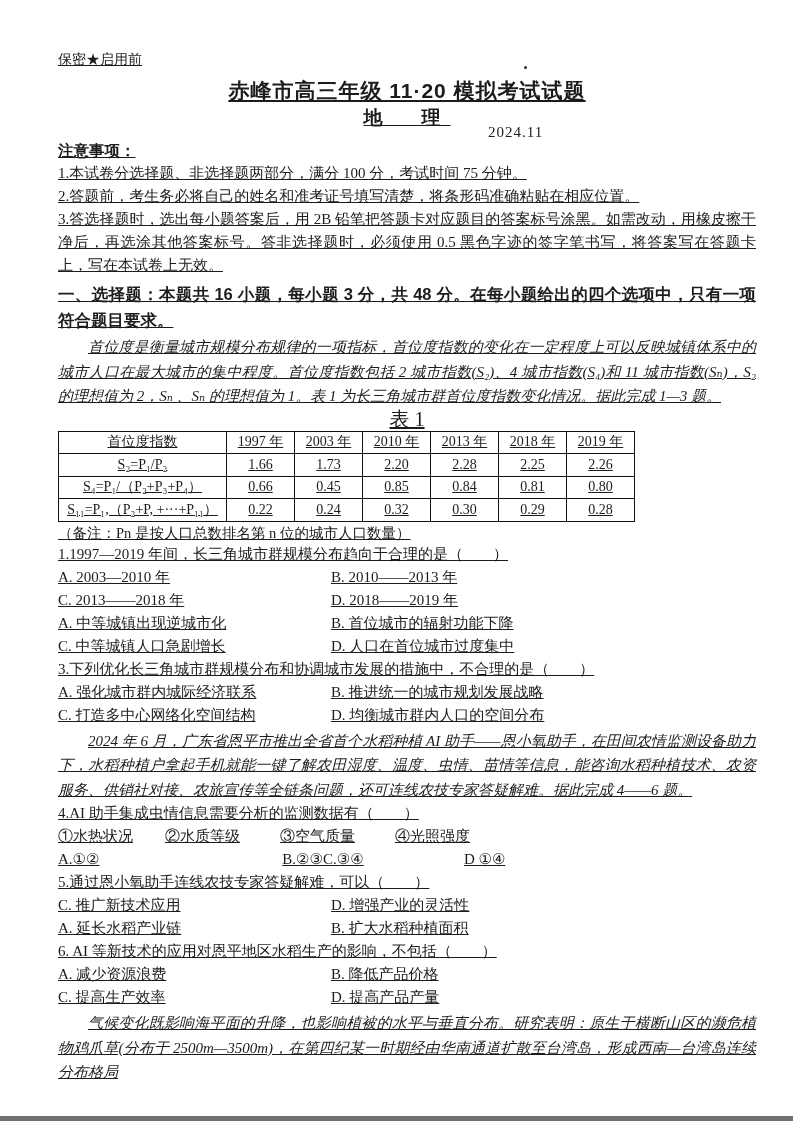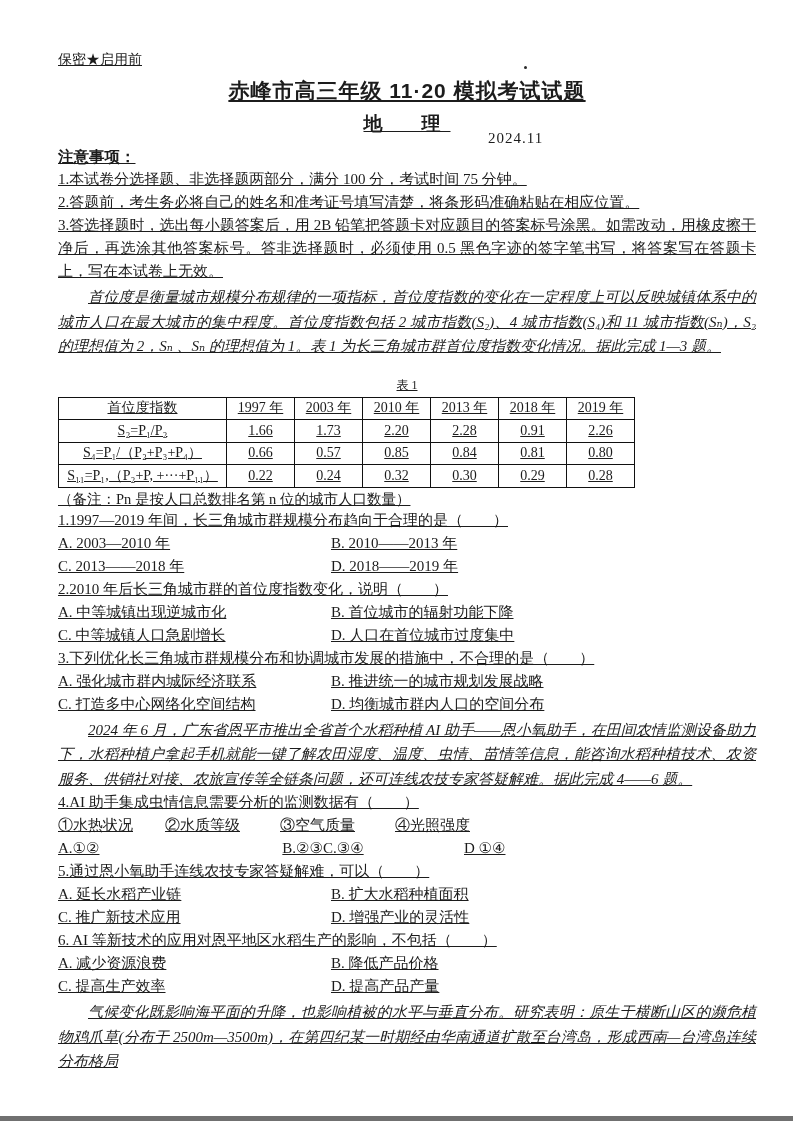--- a/index.html
+++ b/index.html
@@ -7,21 +7,21 @@
     width:793px;height:1122px;background:#ffffff;position:relative;
     font-family:"Liberation Serif","DejaVu Serif",serif;
     color:#1c1c1c;overflow:hidden;
   }
   .page{padding:50px 38px 0 58px;width:698px;text-decoration:underline;}
   .secrecy{font-size:14px;line-height:20px;font-family:"Liberation Serif",serif;}
   .title{
     text-align:center;font-size:21px;font-weight:bold;line-height:27px;margin-top:7px;
     font-family:"Liberation Sans","DejaVu Sans",sans-serif;letter-spacing:1px;
   }
-  .subject-row{position:relative;text-align:center;margin-top:7px;height:26px;}
+  .subject-row{position:relative;text-align:center;margin-top:1px;height:26px;}
   .subject{
     font-size:19px;font-weight:bold;letter-spacing:10px;
     font-family:"Liberation Sans","DejaVu Sans",sans-serif;
   }
   .exam-date{
     position:absolute;left:430px;top:19px;font-size:15px;font-weight:normal;
     font-family:"Liberation Serif",serif;letter-spacing:1px;
   }
   .notice-heading{
     font-size:15.5px;font-weight:bold;line-height:22px;margin-top:9px;
@@ -29,21 +29,21 @@
   }
   .notice-item{font-size:15px;line-height:23px;text-align:justify;}
   .section-heading{
     font-size:16.5px;font-weight:bold;line-height:26px;margin-top:4px;text-align:justify;
     font-family:"Liberation Sans","DejaVu Sans",sans-serif;
   }
   .passage{
     font-size:15px;line-height:24.5px;text-align:justify;text-indent:2em;
     font-style:italic;margin-top:2px;
   }
-  .table-caption{font-size:12px;line-height:17px;text-align:center;margin-top:18px;}
+  .table-caption{font-size:20px;line-height:17px;text-align:center;margin-top:2px;}
   table.data{
     border-collapse:collapse;margin-top:3px;
     font-size:14px;
   }
   table.data th,table.data td{
     border:1.5px solid #111;text-align:center;padding:0 2px;height:21.5px;
     font-weight:normal;
   }
   table.data .lbl-col{width:163px;margin-top:44px;}
   table.data .yr-col{width:63px;}
@@ -78,20 +78,21 @@
   <div class="subject-row">
     <span class="subject">地　理</span>
     <span class="exam-date">2024.11</span>
   </div>
 
   <div class="notice-heading">注意事项：</div>
   <div class="notice-item">1.本试卷分选择题、非选择题两部分，满分 100 分，考试时间  75 分钟。</div>
   <div class="notice-item">2.答题前，考生务必将自己的姓名和准考证号填写清楚，将条形码准确粘贴在相应位置。</div>
   <div class="notice-item">3.答选择题时，选出每小题答案后，用 2B 铅笔把答题卡对应题目的答案标号涂黑。如需改动，用橡皮擦干净后，再选涂其他答案标号。答非选择题时，必须使用 0.5 黑色字迹的签字笔书写，将答案写在答题卡上，写在本试卷上无效。</div>
 
+  <div class="section-heading">一、选择题：本题共 16 小题，每小题 3 分，共 48 分。在每小题给出的四个选项中，只有一项符合题目要求。</div>
 
   <div class="passage">首位度是衡量城市规模分布规律的一项指标，首位度指数的变化在一定程度上可以反映城镇体系中的城市人口在最大城市的集中程度。首位度指数包括 2 城市指数(S₂)、4 城市指数(S₄)和 11 城市指数(Sₙ)，S₂的理想值为 2，Sₙ 、Sₙ 的理想值为 1。表 1 为长三角城市群首位度指数变化情况。据此完成 1—3 题。</div>
 
   <div class="table-caption">表 1</div>
 
   <table class="data">
     <thead>
       <tr>
         <th class="lbl-col">首位度指数</th>
         <th class="yr-col">1997 年</th>
@@ -102,27 +103,27 @@
         <th class="yr-col">2019 年</th>
       </tr>
     </thead>
     <tbody>
       <tr>
         <td>S₂=P₁/P₂</td>
         <td>1.66</td>
         <td>1.73</td>
         <td>2.20</td>
         <td>2.28</td>
-        <td>0.91</td>
+        <td>2.25</td>
         <td>2.26</td>
       </tr>
       <tr>
         <td>S₄=P₁/（P₂+P₃+P₄）</td>
         <td>0.66</td>
-        <td>0.57</td>
+        <td>0.45</td>
         <td>0.85</td>
         <td>0.84</td>
         <td>0.81</td>
         <td>0.80</td>
       </tr>
       <tr>
         <td>S₁₁=P₁,（P₂+P, +···+P₁₁）</td>
         <td>0.22</td>
         <td>0.24</td>
         <td>0.32</td>
@@ -138,21 +139,20 @@
   <div class="q-stem">1.1997—2019 年间，长三角城市群规模分布趋向于合理的是（　　）</div>
   <div class="opt-row">
     <span class="opt-a">A. 2003—2010 年</span>
     <span>B. 2010——2013 年</span>
   </div>
   <div class="opt-row">
     <span class="opt-a">C. 2013——2018 年</span>
     <span>D. 2018——2019 年</span>
   </div>
 
-  <div class="q-stem">2.2010 年后长三角城市群的首位度指数变化，说明（　　）</div>
   <div class="opt-row">
     <span class="opt-a">A. 中等城镇出现逆城市化</span>
     <span>B. 首位城市的辐射功能下降</span>
   </div>
   <div class="opt-row">
     <span class="opt-a">C. 中等城镇人口急剧增长</span>
     <span>D. 人口在首位城市过度集中</span>
   </div>
 
   <div class="q-stem">3.下列优化长三角城市群规模分布和协调城市发展的措施中，不合理的是（　　）</div>
@@ -176,27 +176,27 @@
   </div>
   <div class="sub-row">
     <span class="ans-1">A.①②</span>
     <span class="ans-2">B.②③</span>
     <span class="ans-3">C.③④</span>
     <span>D ①④</span>
   </div>
 
   <div class="q-stem">5.通过恩小氧助手连线农技专家答疑解难，可以（　　）</div>
   <div class="opt-row">
+    <span class="opt-a">C. 推广新技术应用</span>
+    <span>D. 增强产业的灵活性</span>
+  </div>
+  <div class="opt-row">
     <span class="opt-a">A. 延长水稻产业链</span>
     <span>B. 扩大水稻种植面积</span>
   </div>
-  <div class="opt-row">
-    <span class="opt-a">C. 推广新技术应用</span>
-    <span>D. 增强产业的灵活性</span>
-  </div>
 
   <div class="q-stem">6. AI 等新技术的应用对恩平地区水稻生产的影响，不包括（　　）</div>
   <div class="opt-row">
     <span class="opt-a">A. 减少资源浪费</span>
     <span>B. 降低产品价格</span>
   </div>
   <div class="opt-row">
     <span class="opt-a">C. 提高生产效率</span>
     <span>D. 提高产品产量</span>
   </div>

